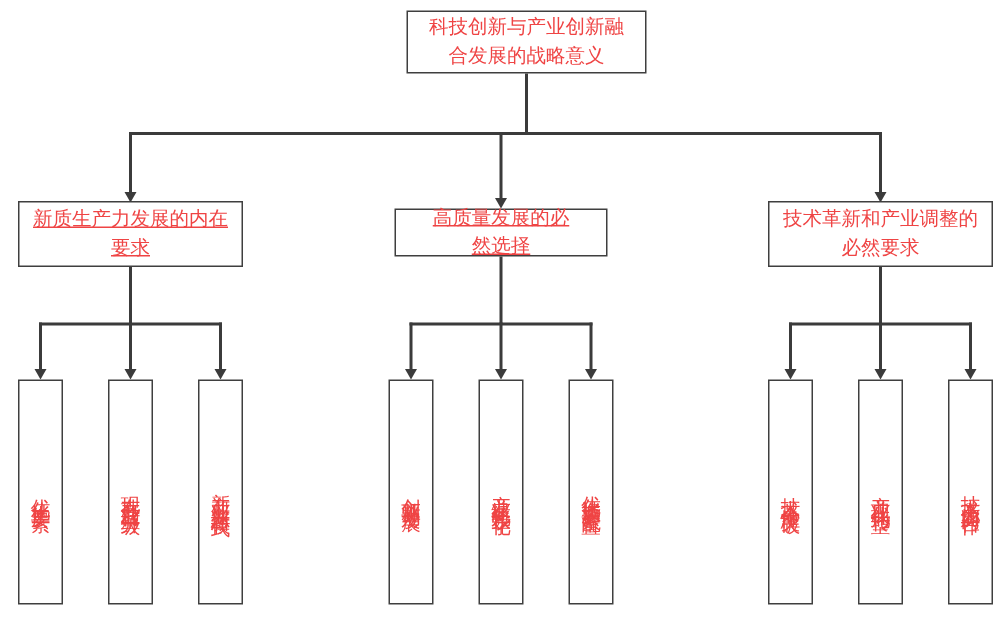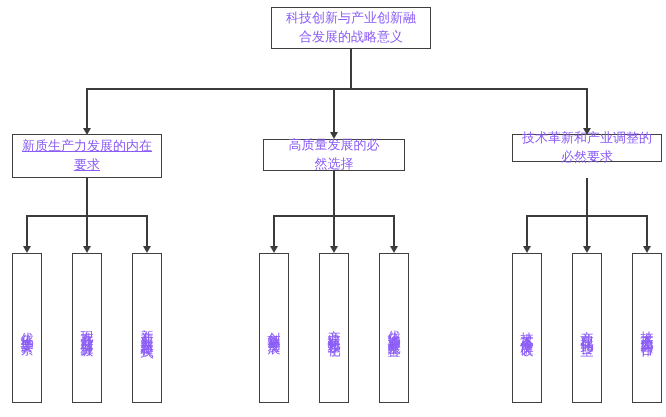--- a/index.html
+++ b/index.html
@@ -3,33 +3,33 @@
 <meta charset="utf-8">
 <title>Diagram</title>
 <style>
   html,body{margin:0;padding:0;background:#ffffff;}
   *{box-sizing:border-box;}
   .canvas{
     position:relative;
     width:666px;height:417px;
     background:#ffffff;
     font-family:"Liberation Sans", sans-serif;
-    color:#8b5cf6;
+    color:#ef4444;
   }
   .node{
     position:absolute;
     border:1.5px solid #3f3f3f;
     background:#ffffff;
     display:flex;align-items:center;justify-content:center;
     text-align:center;
     font-size:13px;line-height:1.45;
   }
   .root{padding:3px 8px;}
   .branch{padding:3px 7px;}
-  .branch-mid{padding:2px 20px;}
+  .branch-mid{padding:2px 20px;text-decoration:underline;}
   .leaf{
     position:absolute;
     width:30px;top:253px;height:150px;
     border:1.5px solid #3f3f3f;
     background:#ffffff;
     display:flex;align-items:center;justify-content:center;
   }
   .vtext{
     writing-mode:vertical-rl;
     text-orientation:upright;
@@ -101,21 +101,21 @@
   <div class="leaf" style="left:259px;">
     <span class="vtext">创新驱动发展</span>
   </div>
   <div class="leaf" style="left:319px;">
     <span class="vtext">产业绿色化数字化</span>
   </div>
   <div class="leaf" style="left:379px;">
     <span class="vtext">优化资源要素配置</span>
   </div>
 
-  <div class="node branch" style="left:512px;top:134px;width:150px;height:28px;">
+  <div class="node branch" style="left:512px;top:134px;width:150px;height:44px;">
     <span>技术革新和产业调整的必然要求</span>
   </div>
   <div class="vline" style="left:586px;top:178px;height:38px;"></div>
   <div class="hline" style="left:526px;top:215px;width:122px;"></div>
   <div class="vline" style="left:526px;top:215px;height:31px;"></div>
   <div class="arrow-down" style="left:523px;top:246px;"></div>
   <div class="vline" style="left:586px;top:215px;height:31px;"></div>
   <div class="arrow-down" style="left:583px;top:246px;"></div>
   <div class="vline" style="left:646px;top:215px;height:31px;"></div>
   <div class="arrow-down" style="left:643px;top:246px;"></div>

